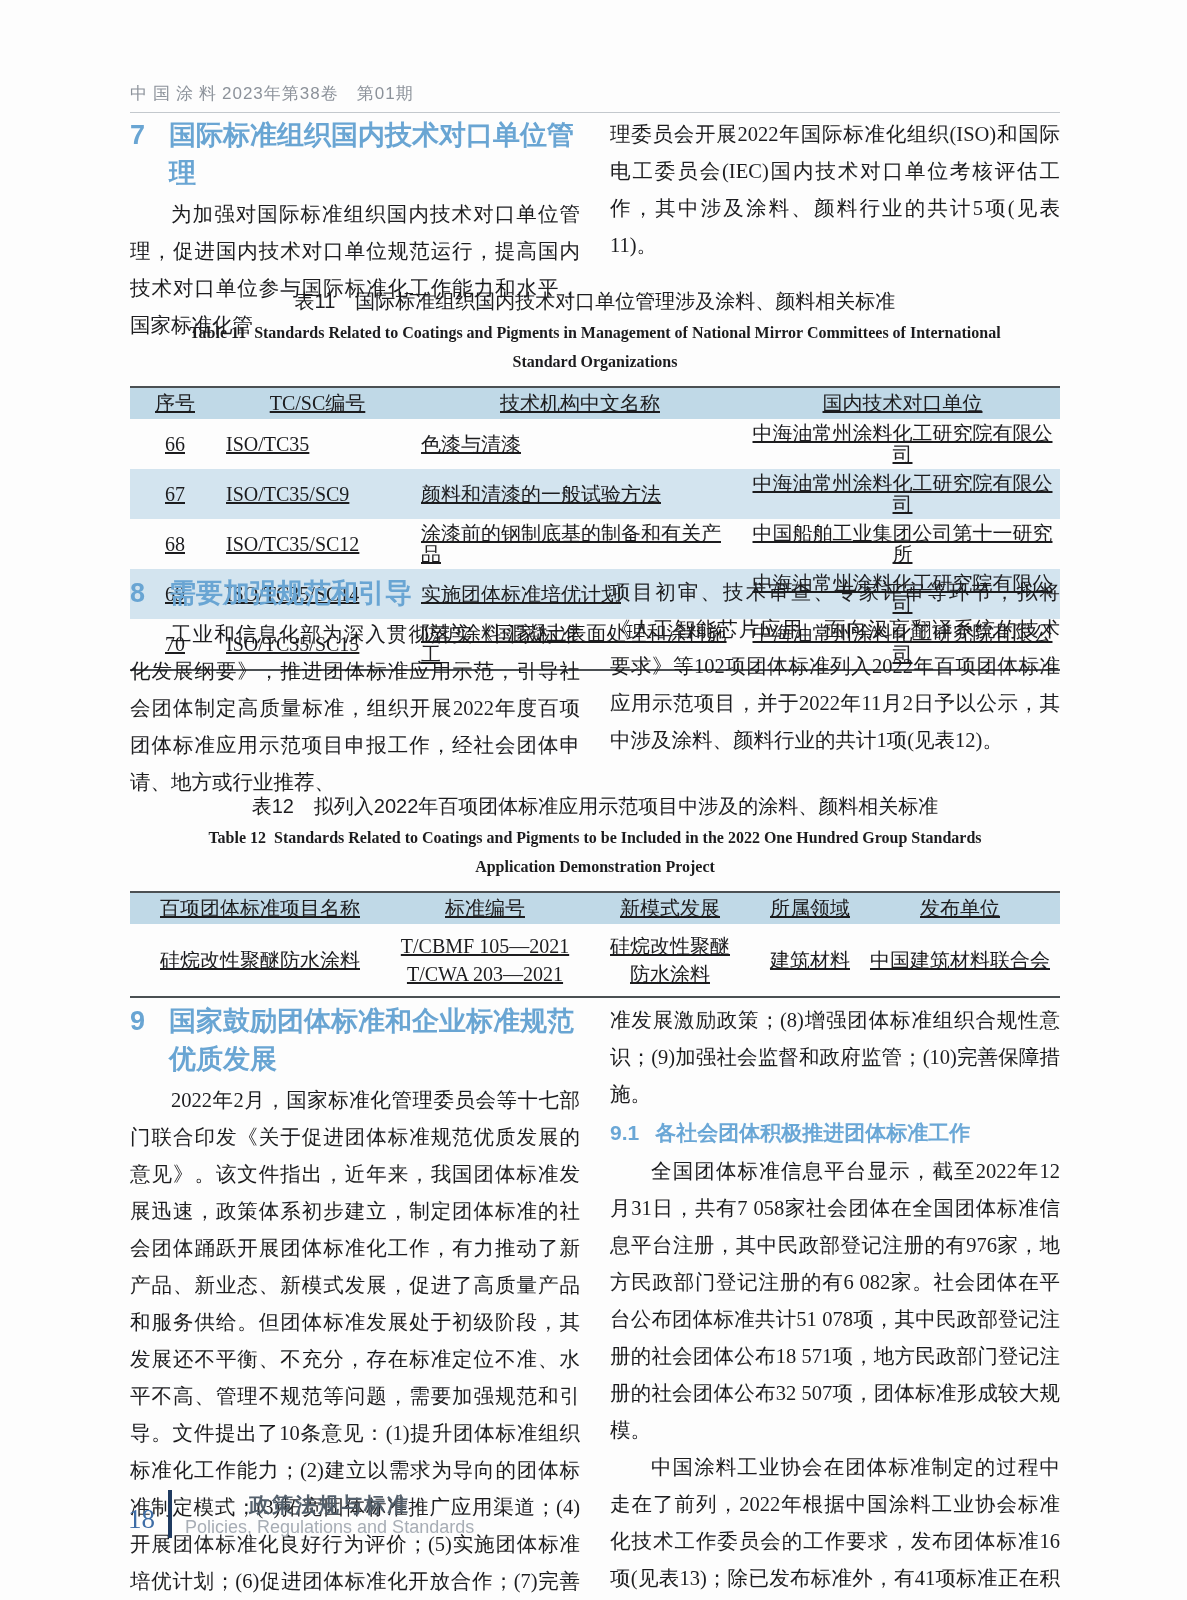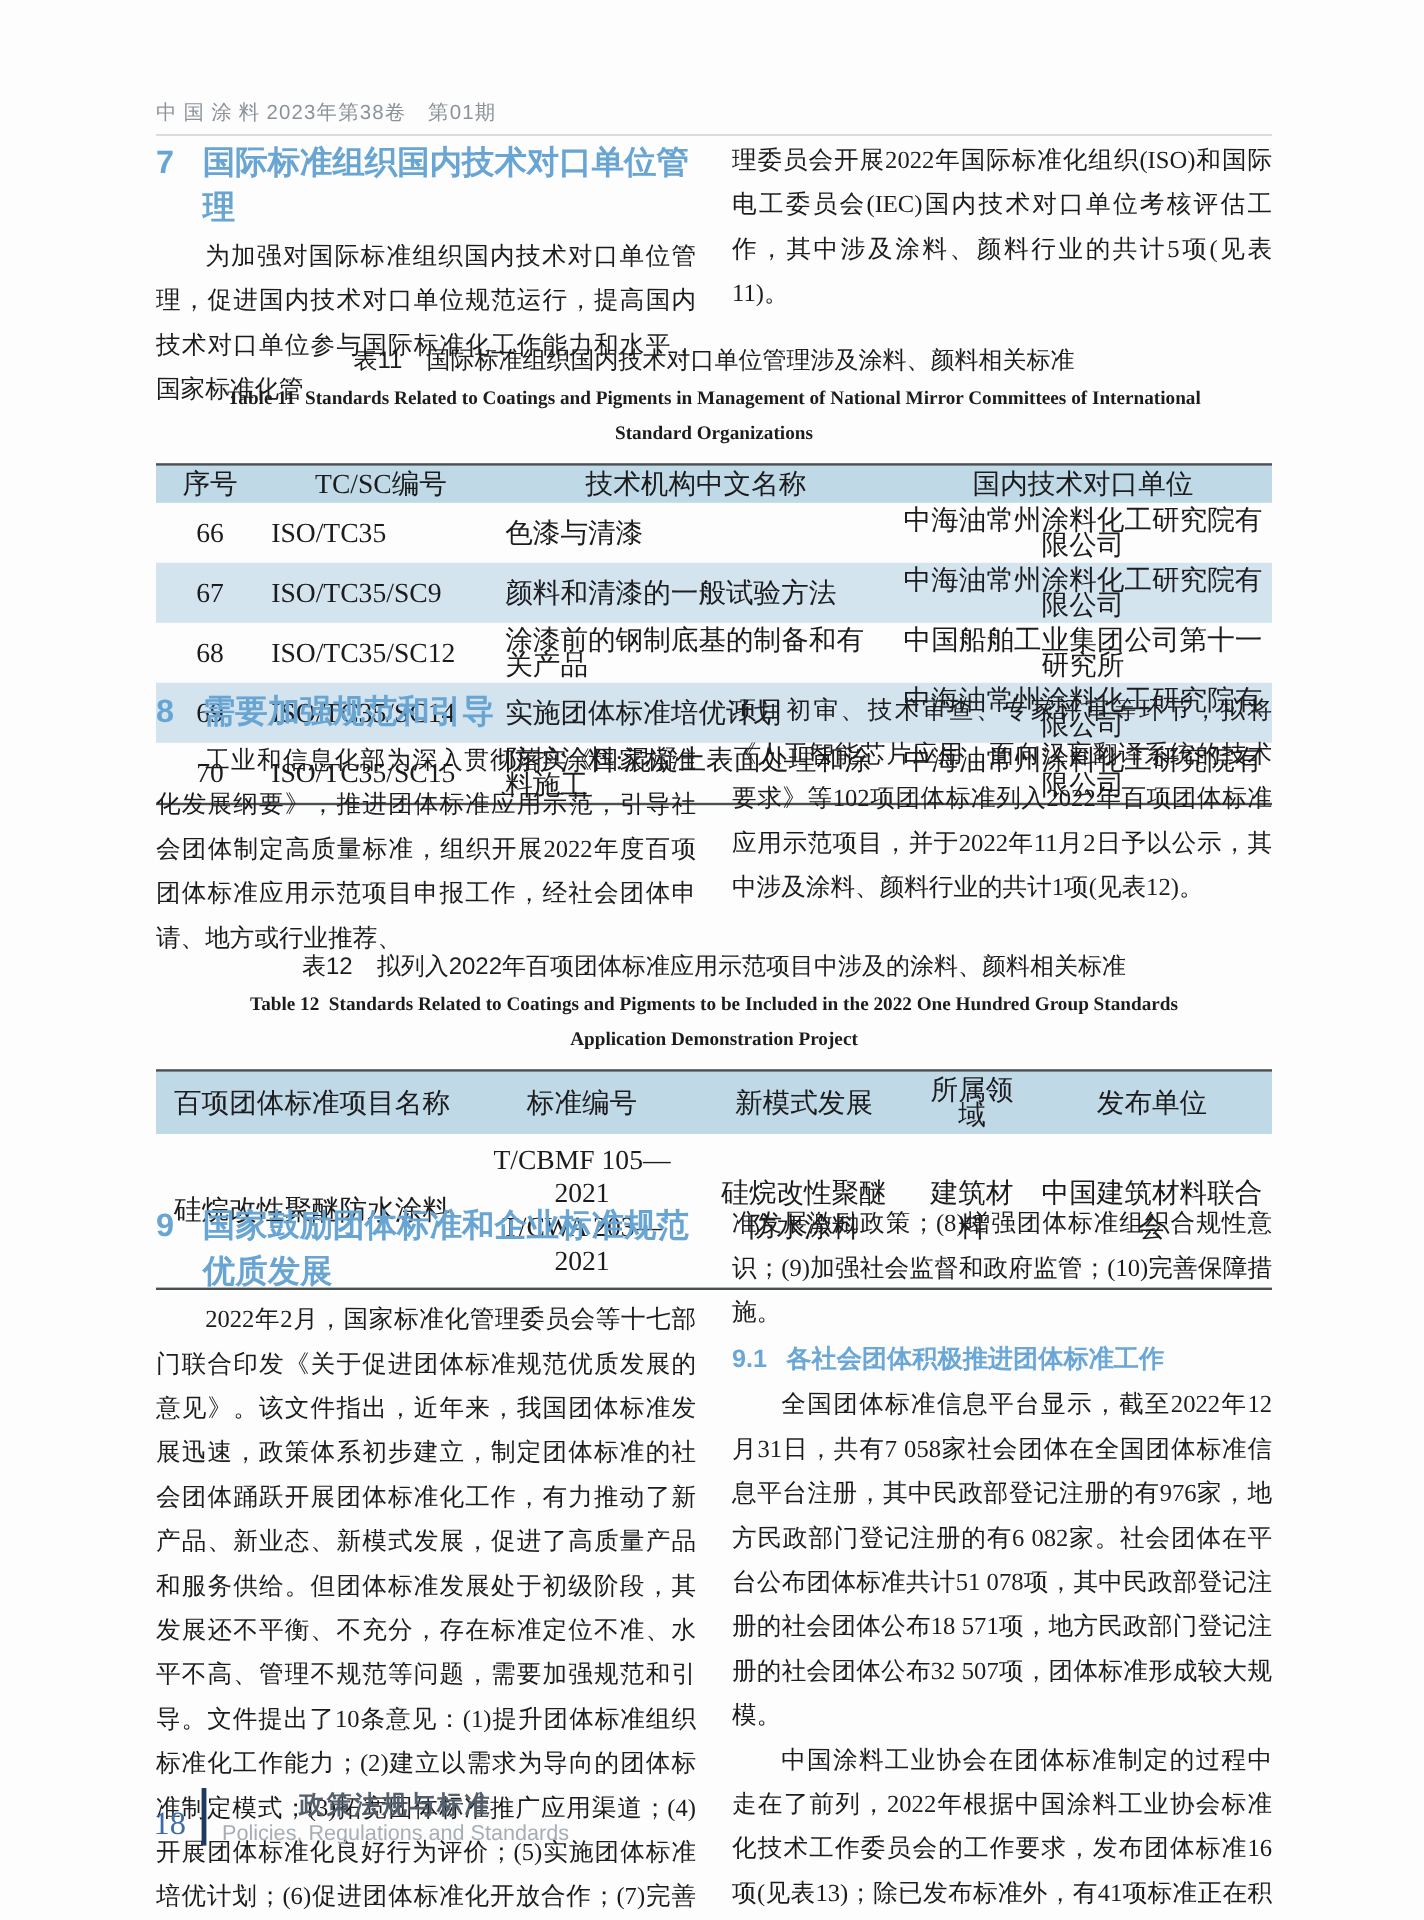--- a/index.html
+++ b/index.html
@@ -18,21 +18,21 @@
   p.body-p{margin:0;font-size:20.5px;line-height:37px;text-align:justify;}
   p.indent{text-indent:2em;}
   .sec-title{display:flex;gap:24px;margin:0 0 4px 0;color:#69a5d3;font-family:"Liberation Sans","DejaVu Sans",sans-serif;font-weight:700;font-size:27px;line-height:38px;}
   .sec-title .sec-text{flex:1;}
   .sub-title{display:flex;gap:16px;margin:0;color:#6aa7d6;font-family:"Liberation Sans","DejaVu Sans",sans-serif;font-weight:700;font-size:21px;line-height:40px;text-align:center;}
 
   
   .table-block{position:absolute;left:130px;width:930px;}
   .cap-cn{text-align:center;font-family:"Liberation Sans","DejaVu Sans",sans-serif;font-weight:400;font-size:20px;line-height:26px;margin-bottom:4px;}
   .cap-en{text-align:center;font-family:"Liberation Serif","DejaVu Serif",serif;font-weight:700;font-size:16px;line-height:29px;}
-  table{border-collapse:collapse;width:930px;margin-top:10px;border-top:2px solid #4b5053;border-bottom:2px solid #4b5053;font-size:23px;}
+  table{border-collapse:collapse;width:930px;margin-top:10px;border-top:2px solid #4b5053;border-bottom:2px solid #4b5053;font-size:20px;text-decoration:underline;}
   thead tr{background:#c0d9e7;}
   th{font-weight:normal;padding:5px 6px;text-align:center;line-height:21px;}
   td{padding:4px 6px;line-height:21px;text-align:center;white-space:pre-line;}
   tr.alt{background:#d3e4ef;}
   #table11 td:nth-child(2),#table11 td:nth-child(3){text-align:left;}
   #table12 td{padding:8px 6px;line-height:28px;}
 
   
   .page-footer{position:absolute;left:128px;top:1490px;display:flex;align-items:center;gap:13px;}
   .page-num{font-family:"Liberation Serif","DejaVu Serif",serif;font-size:27px;color:#3e6da6;padding-top:10px;}

